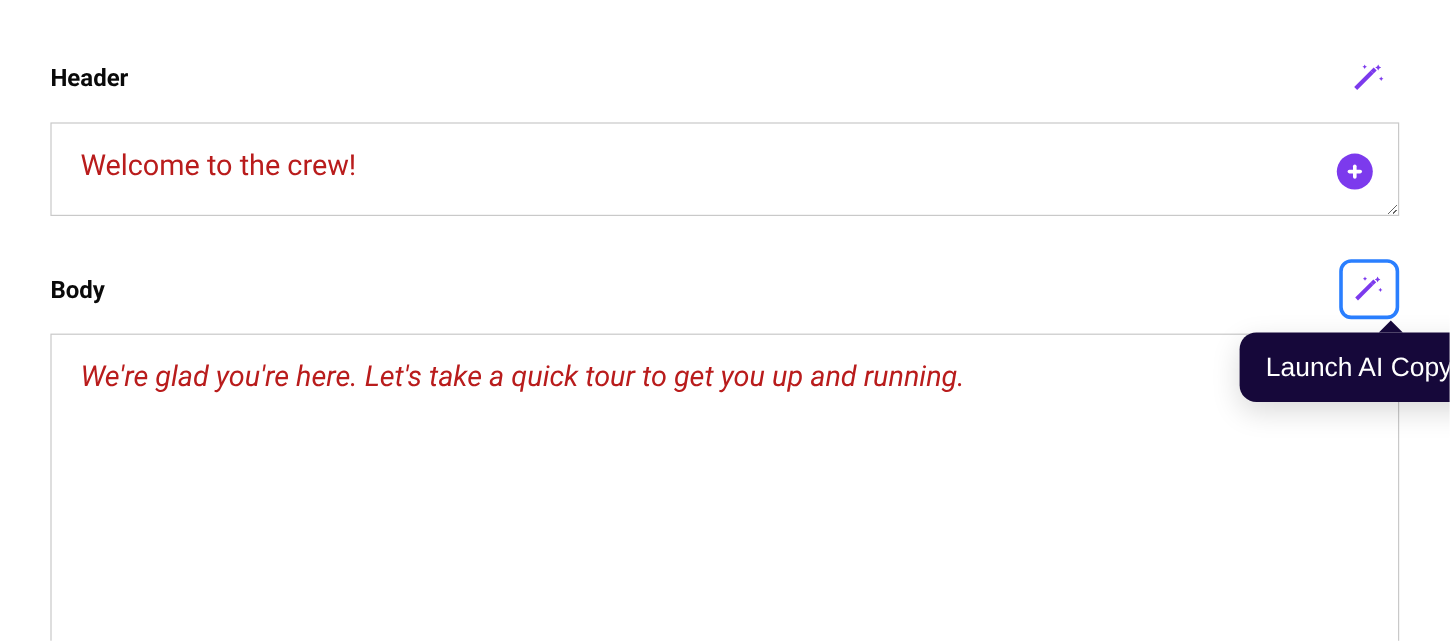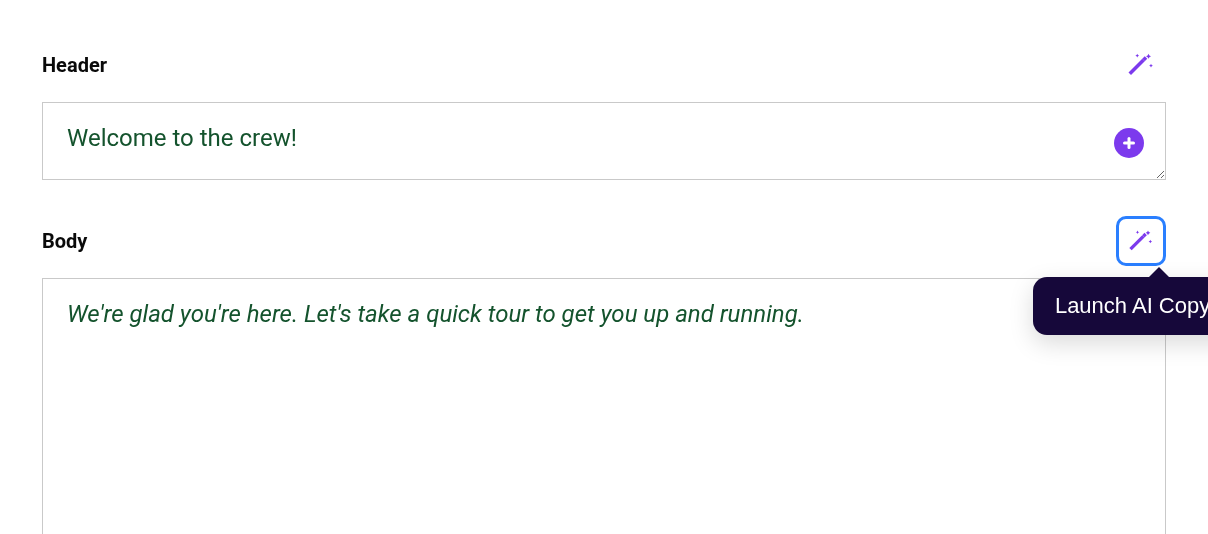--- a/index.html
+++ b/index.html
@@ -49,21 +49,21 @@
     }
     .textarea-wrap {
       position: relative;
     }
     .textarea {
       width: 100%;
       border: 1px solid #c9c9c9;
       background: #fff;
       font-size: 24px;
       font-family: inherit;
-      color: #14532d;
+      color: #b91c1c;
       padding: 18px 60px 18px 24px;
       resize: both;
       line-height: 1.45;
     }
     .textarea.header-ta {
       height: 78px;
       padding-right: 70px;
     }
     .textarea.body-ta {
       height: 267px;

